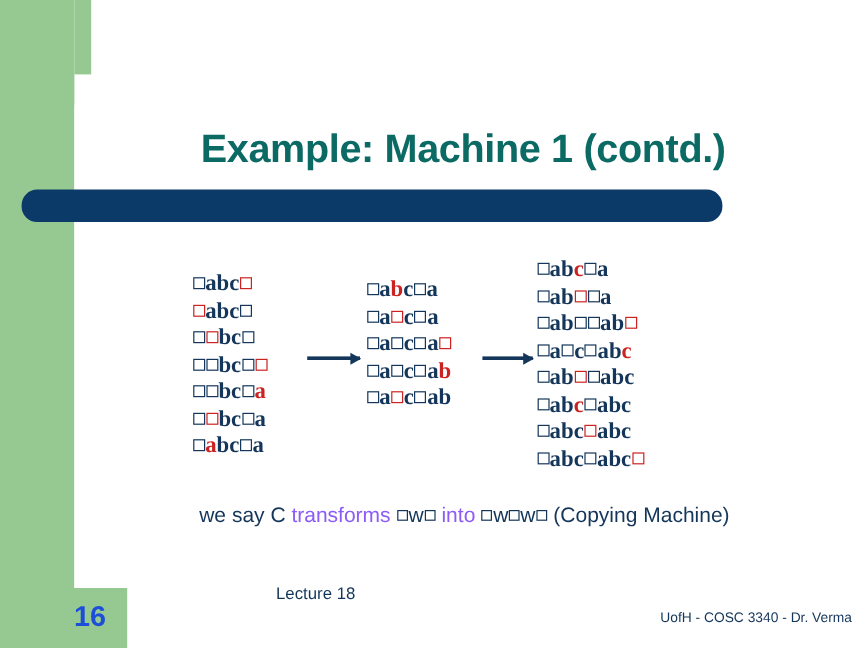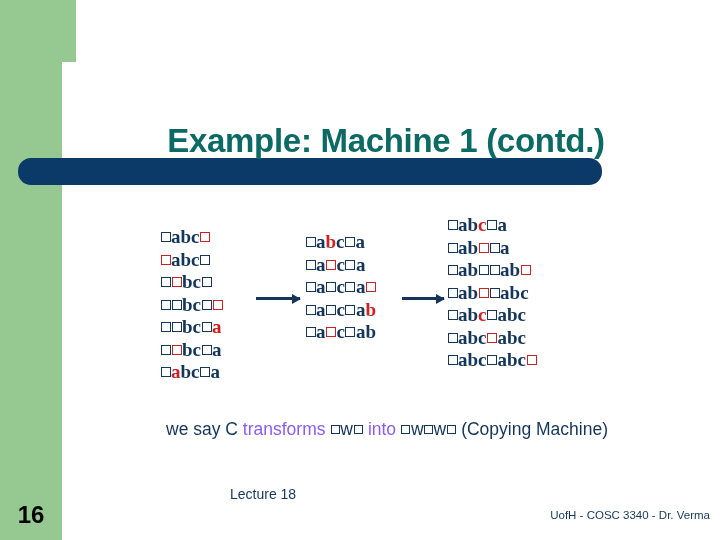--- a/index.html
+++ b/index.html
@@ -22,21 +22,21 @@
     background:#ffffff;border-top-left-radius:30px;
   }
   #navy-bar{
     position:absolute;left:18px;top:158px;width:584px;height:27px;
     background:#0b3a69;border-radius:13px;
   }
   
   #title{
     position:absolute;left:76px;top:100px;width:620px;height:48px;
     color:#0b6a63;font-size:33px;font-weight:bold;letter-spacing:-0.3px;
-    text-align:center;line-height:48px;white-space:nowrap;margin-top:17px;
+    text-align:center;line-height:48px;white-space:nowrap;
   }
   
   .col{
     position:absolute;
     color:#14365a;
     font-family:"Liberation Serif", serif;
     font-weight:bold;
     font-size:19px;
     line-height:22.5px;
     white-space:nowrap;
@@ -72,23 +72,23 @@
   #caption .red{color:#8b5cf6;}
   .cbx{
     display:inline-block;width:9px;height:9px;
     border:1.5px solid currentColor;box-sizing:border-box;
     vertical-align:1px;margin:0 0.5px;
   }
   .uline{border-bottom:1.6px solid currentColor;padding-bottom:1px;}
   
   #page-badge{
     position:absolute;left:0;top:490px;width:62px;height:50px;
-    background:#96c992;color:#000000;
+    background:#96c992;color:#1d4ed8;
     font-size:24px;font-weight:bold;
-    display:flex;align-items:center;justify-content:center;
+    display:flex;align-items:center;justify-content:center;padding-left:44px;
   }
   #footer-left{
     position:absolute;left:230px;top:486px;width:200px;
     color:#14365a;font-size:14px;
   }
   #footer-right{
     position:absolute;left:440px;top:509px;width:270px;
     color:#14365a;font-size:11.5px;text-align:right;
   }
 </style>
@@ -117,20 +117,21 @@
       <div><span class="tok-blue"><span class="bx"></span></span><span class="tok-blue">a</span><span class="tok-red">b</span><span class="tok-blue">c</span><span class="tok-blue"><span class="bx"></span></span><span class="tok-blue">a</span></div>
       <div><span class="tok-blue"><span class="bx"></span></span><span class="tok-blue">a</span><span class="tok-red"><span class="bx"></span></span><span class="tok-blue">c</span><span class="tok-blue"><span class="bx"></span></span><span class="tok-blue">a</span></div>
       <div><span class="tok-blue"><span class="bx"></span></span><span class="tok-blue">a</span><span class="tok-blue"><span class="bx"></span></span><span class="tok-blue">c</span><span class="tok-blue"><span class="bx"></span></span><span class="tok-blue">a</span><span class="tok-red"><span class="bx"></span></span></div>
       <div><span class="tok-blue"><span class="bx"></span></span><span class="tok-blue">a</span><span class="tok-blue"><span class="bx"></span></span><span class="tok-blue">c</span><span class="tok-blue"><span class="bx"></span></span><span class="tok-blue">a</span><span class="tok-red">b</span></div>
       <div><span class="tok-blue"><span class="bx"></span></span><span class="tok-blue">a</span><span class="tok-red"><span class="bx"></span></span><span class="tok-blue">c</span><span class="tok-blue"><span class="bx"></span></span><span class="tok-blue">ab</span></div>
     </div>
   <div id="col3" class="col">
       <div><span class="tok-blue"><span class="bx"></span></span><span class="tok-blue">ab</span><span class="tok-red">c</span><span class="tok-blue"><span class="bx"></span></span><span class="tok-blue">a</span></div>
       <div><span class="tok-blue"><span class="bx"></span></span><span class="tok-blue">ab</span><span class="tok-red"><span class="bx"></span></span><span class="tok-blue"><span class="bx"></span></span><span class="tok-blue">a</span></div>
       <div><span class="tok-blue"><span class="bx"></span></span><span class="tok-blue">ab</span><span class="tok-blue"><span class="bx"></span></span><span class="tok-blue"><span class="bx"></span></span><span class="tok-blue">ab</span><span class="tok-red"><span class="bx"></span></span></div>
+      <div><span class="tok-blue"><span class="bx"></span></span><span class="tok-blue">a</span><span class="tok-blue"><span class="bx"></span></span><span class="tok-blue">c</span><span class="tok-blue"><span class="bx"></span></span><span class="tok-blue">ab</span><span class="tok-red">c</span></div>
       <div><span class="tok-blue"><span class="bx"></span></span><span class="tok-blue">ab</span><span class="tok-red"><span class="bx"></span></span><span class="tok-blue"><span class="bx"></span></span><span class="tok-blue">abc</span></div>
       <div><span class="tok-blue"><span class="bx"></span></span><span class="tok-blue">ab</span><span class="tok-red">c</span><span class="tok-blue"><span class="bx"></span></span><span class="tok-blue">abc</span></div>
       <div><span class="tok-blue"><span class="bx"></span></span><span class="tok-blue">abc</span><span class="tok-red"><span class="bx"></span></span><span class="tok-blue">abc</span></div>
       <div><span class="tok-blue"><span class="bx"></span></span><span class="tok-blue">abc</span><span class="tok-blue"><span class="bx"></span></span><span class="tok-blue">abc</span><span class="tok-red"><span class="bx"></span></span></div>
     </div>
 
   <div id="arrow1" class="arrow"></div>
   <div id="arrow2" class="arrow"></div>
 
   <div id="caption">

